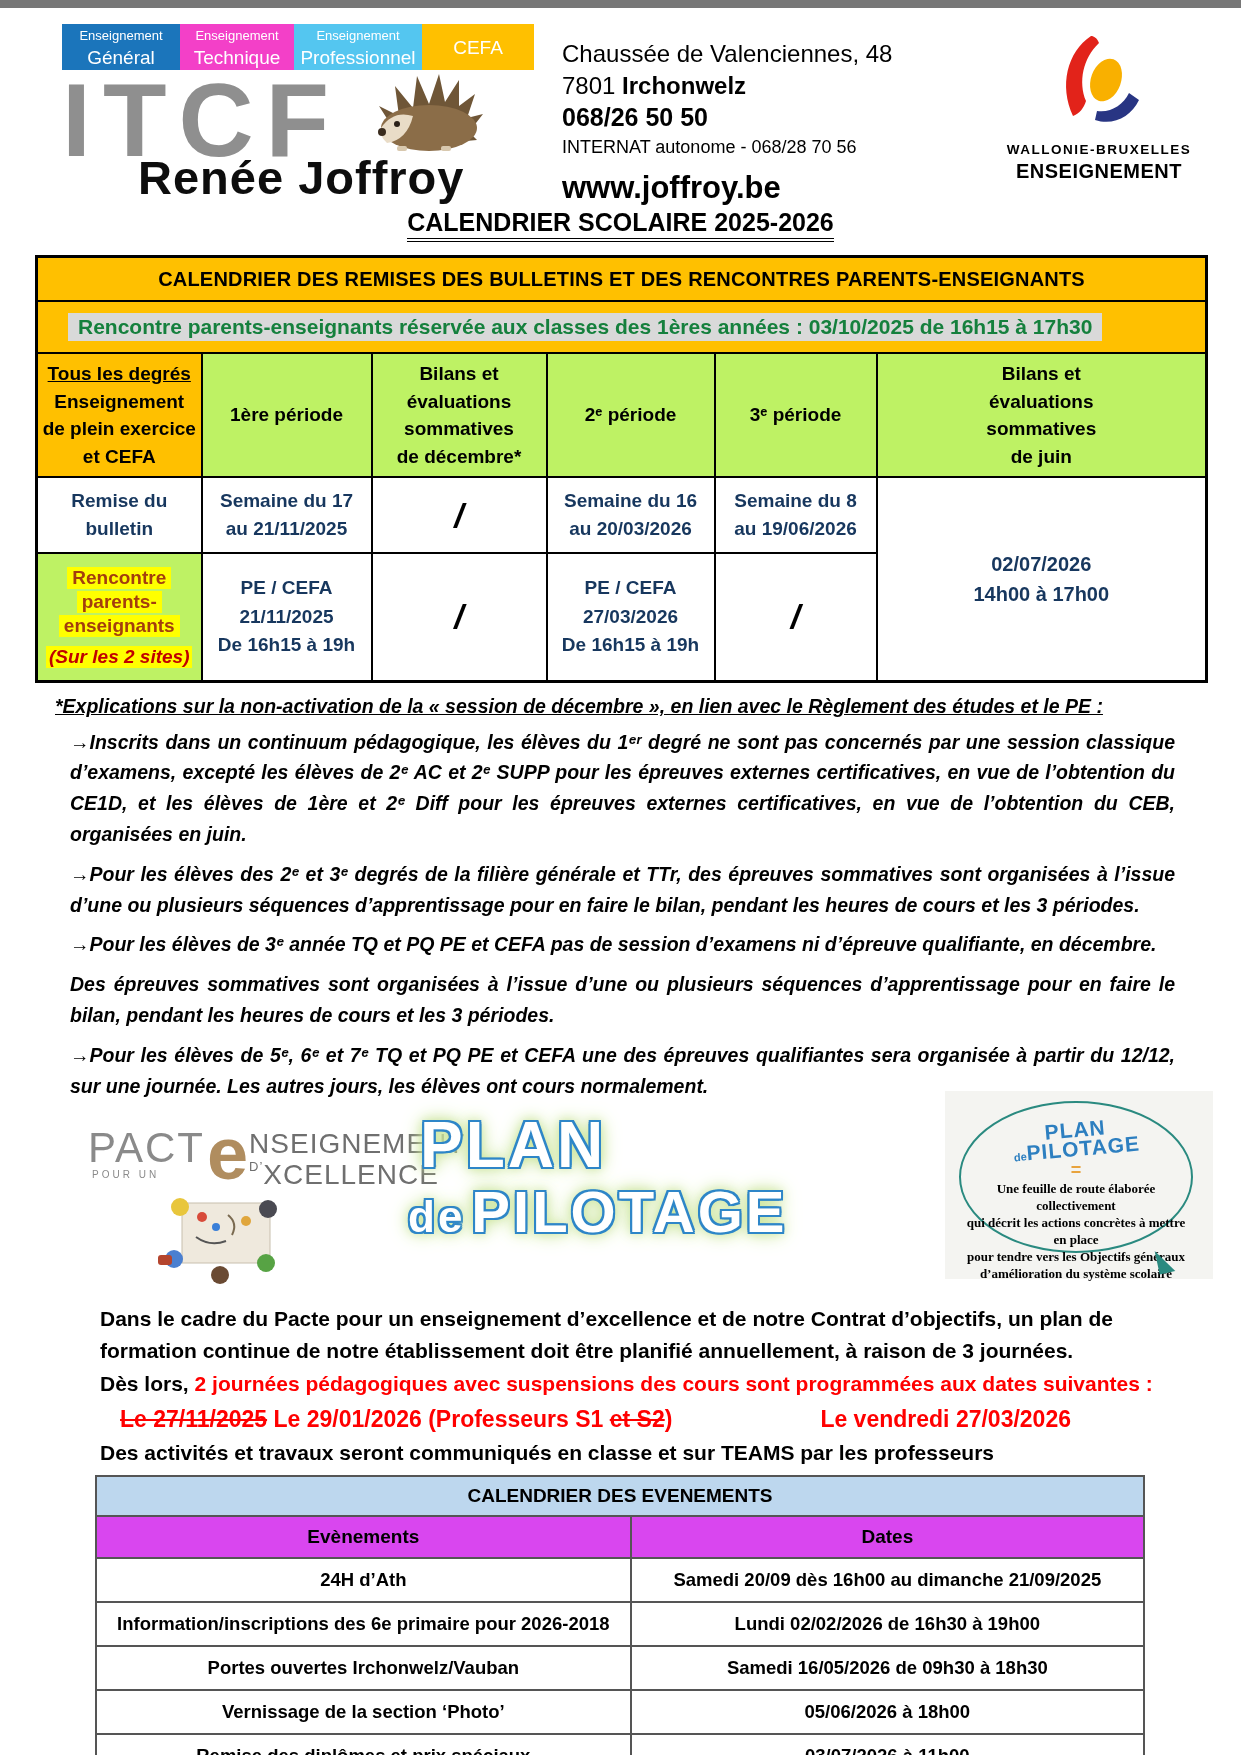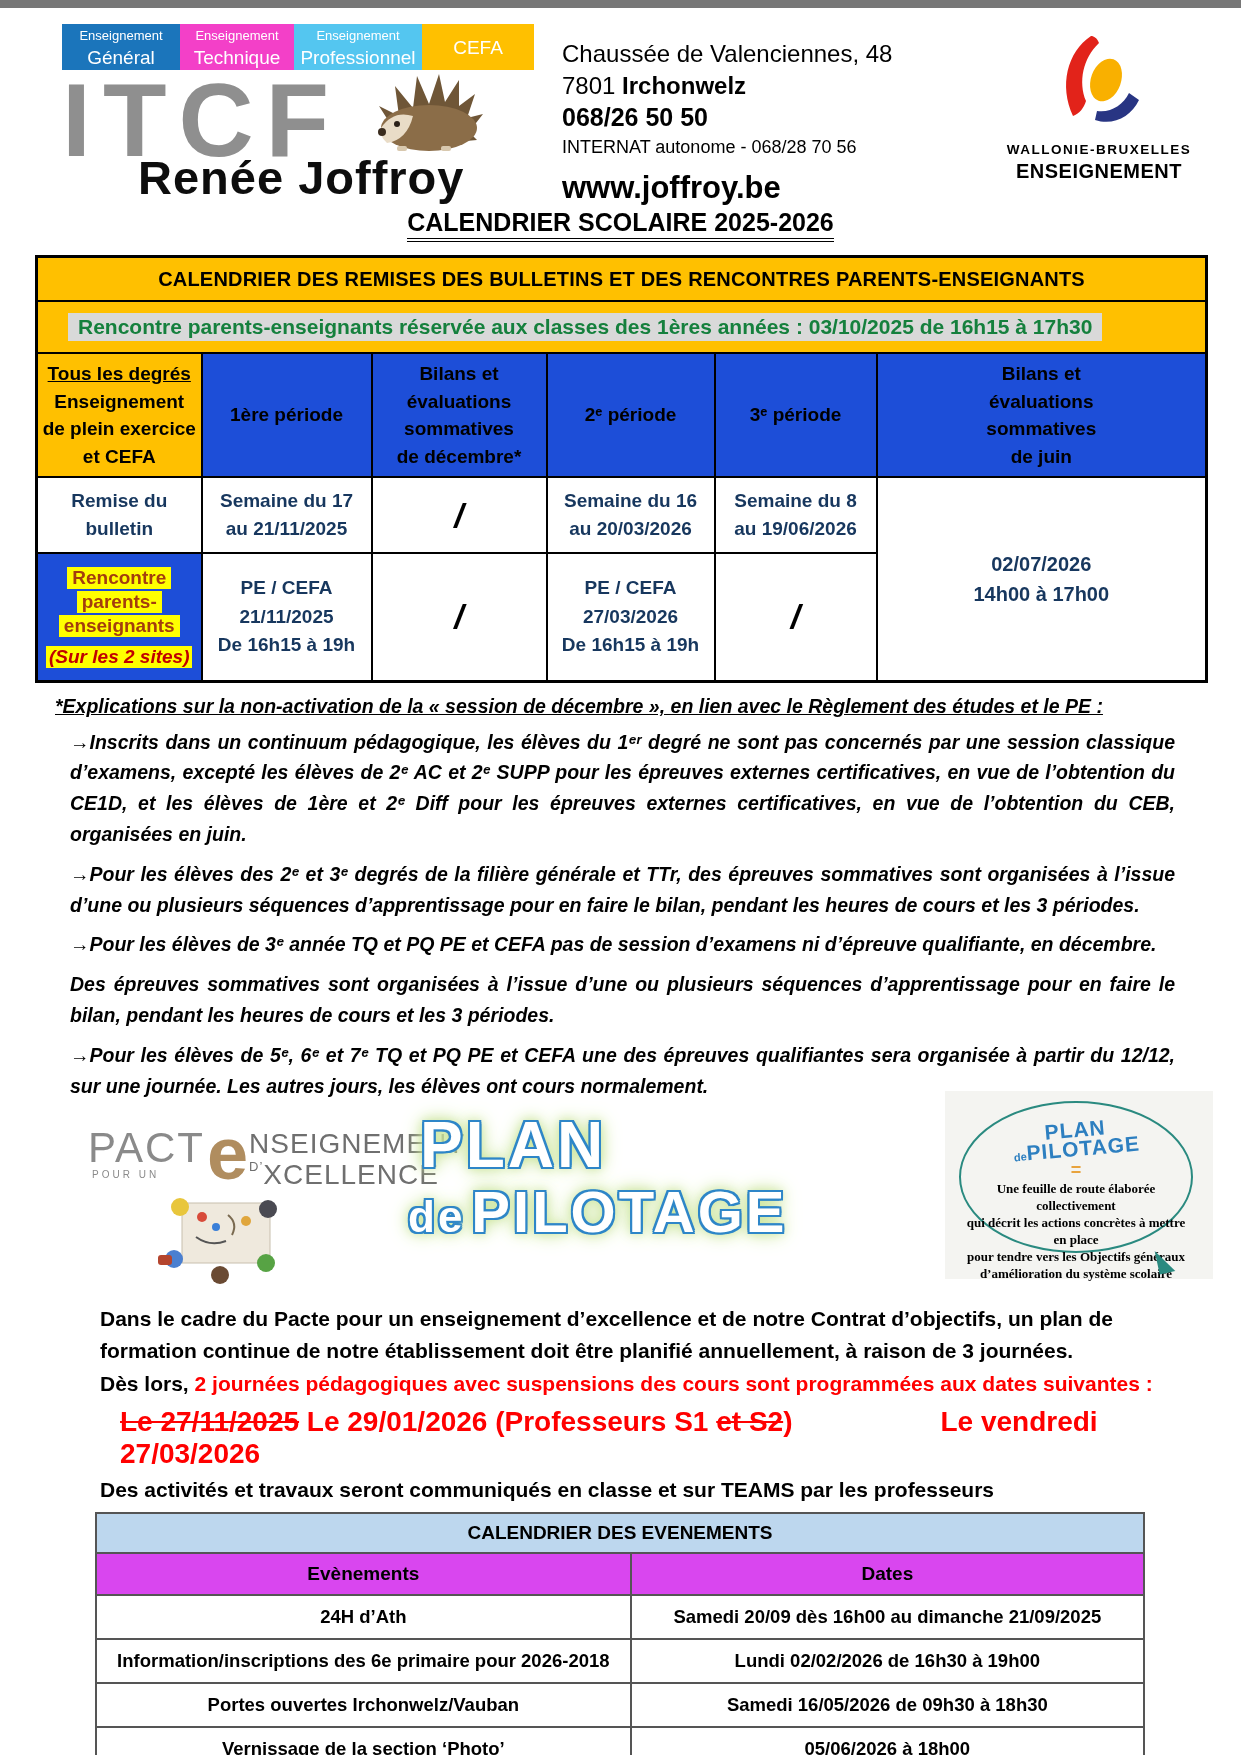--- a/index.html
+++ b/index.html
@@ -35,21 +35,21 @@
 
   
   .doc-title{text-align:center;margin-top:10px;}
   .doc-title span{font-size:25px;font-weight:bold;padding-bottom:2px;border-bottom:4px double #000;}
 
   
   table{border-collapse:collapse;}
   .btable{width:1170px;margin:18px 0 0 35px;border:3px solid #000;table-layout:fixed;}
   .btable td{border:2px solid #000;vertical-align:middle;}
   .orange{background:#FFC000;}
-  .green{background:#1d4ed8;}
+  .green{background:#bef264;}
   .bt-title{font-size:20px;font-weight:bold;text-align:center;height:40px;letter-spacing:0.2px;}
   .notice-cell{padding:6px 8px 6px 30px;height:38px;}
   .notice-box{display:inline-block;background:#D9D9D9;color:#15803d;font-size:21px;font-weight:bold;padding:2px 10px;}
   .hcell{font-size:19px;font-weight:bold;text-align:center;padding:6px 2px;height:112px;box-sizing:border-box;line-height:1.45;}
   .corner{padding:6px 4px;}
   .corner .u{text-decoration:underline;display:block;}
   .navy{color:#17375E;}
   .dcell{font-size:19px;font-weight:bold;text-align:center;line-height:1.5;background:#fff;}
   .slash{font-size:34px;font-weight:bold;font-style:italic;text-align:center;background:#fff;}
   .r-bulletin{height:76px;}
@@ -92,21 +92,21 @@
   .b-plan{color:#2d7fc0;font-weight:bold;font-size:21px;line-height:0.9;transform:rotate(-5deg);letter-spacing:1px;}
   .b-plan .b-de{font-size:11px;letter-spacing:0;}
   .b-eq{color:#E8A33D;font-weight:bold;font-size:18px;line-height:1;margin:2px 0;}
   .b-text{font-family:"Liberation Serif","DejaVu Serif",serif;font-size:13px;font-weight:bold;line-height:1.3;text-align:center;}
 
   
   .p1{margin:2px 52px 0 100px;font-size:21px;font-weight:bold;line-height:1.5;}
   .p2{margin:2px 52px 0 100px;font-size:21px;font-weight:bold;line-height:1.5;}
   .red{color:#FF0000;}
   .strike{text-decoration:line-through;}
-  .dates-line{margin:6px 0 0 120px;font-size:28px;font-weight:bold;color:#FF0000;}
+  .dates-line{margin:6px 0 0 120px;font-size:23px;font-weight:bold;color:#FF0000;}
   .gap{display:inline-block;width:148px;}
   .p3{margin:8px 0 0 100px;font-size:21px;font-weight:bold;}
 
   
   .etable{width:1050px;margin:10px 0 0 95px;border:2px solid #555;}
   .etable td{border:2px solid #555;text-align:center;font-weight:bold;}
   .ev-title{background:#BDD7EE;font-size:19px;height:36px;}
   .ev-head{background:#d946ef;font-size:19px;height:38px;}
   .ev-row td{font-size:18.5px;height:40px;background:#fff;}
   .col-event{width:535px;}

